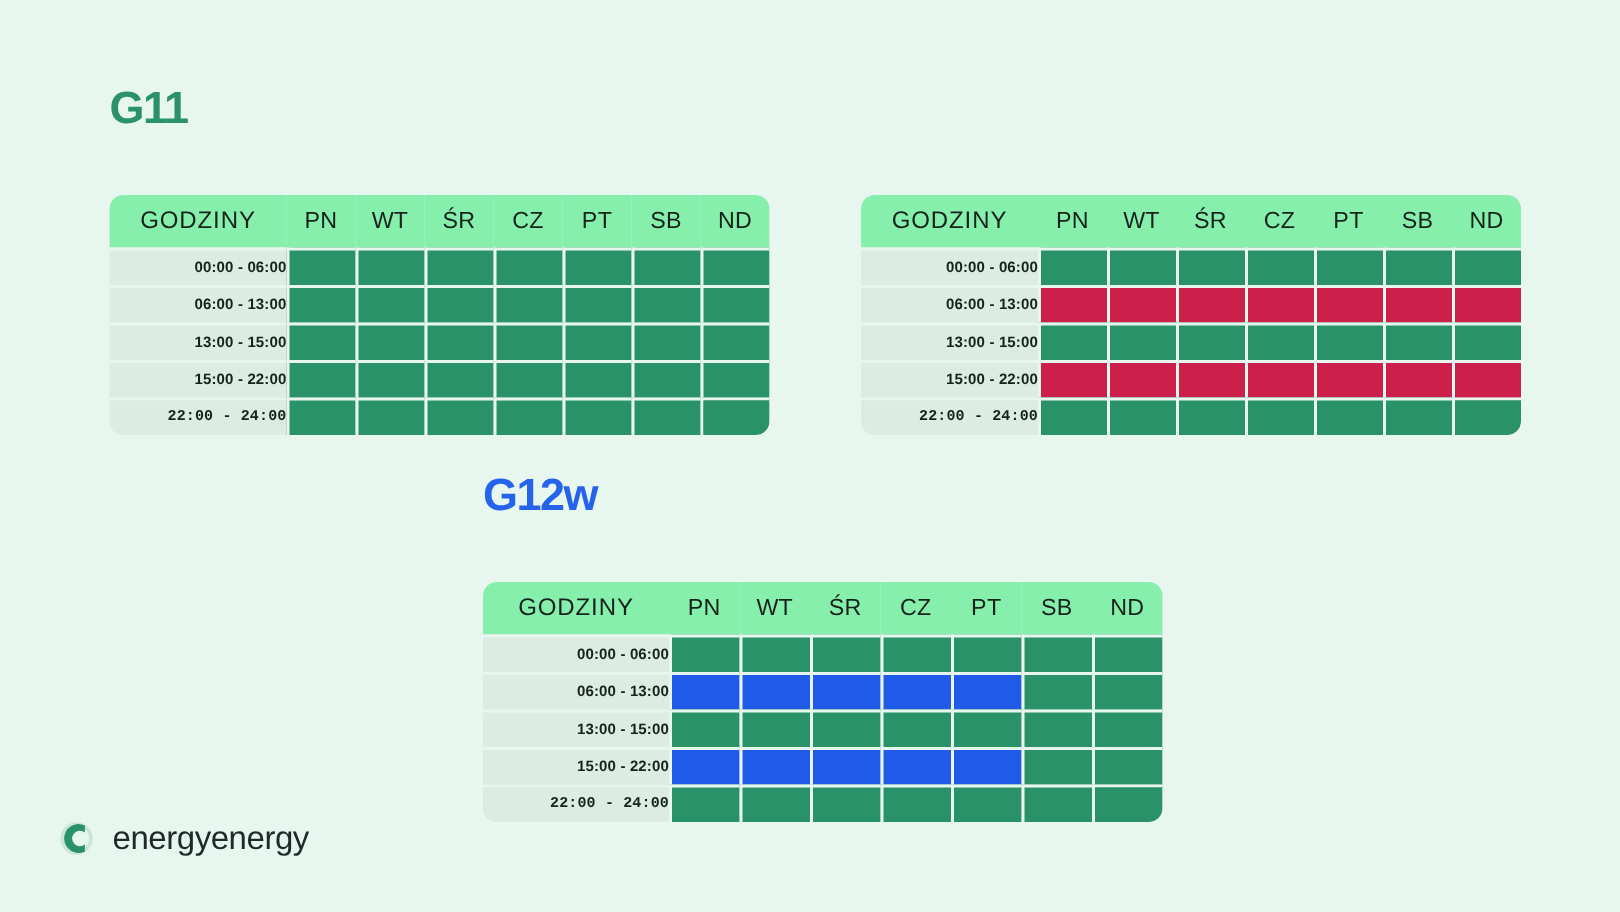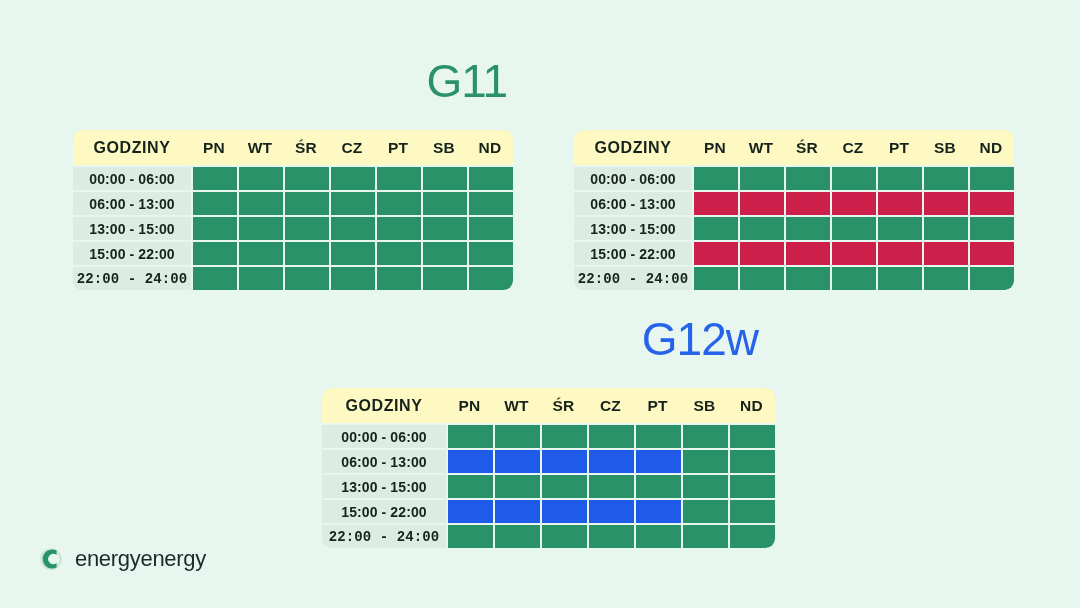--- a/index.html
+++ b/index.html
@@ -13,26 +13,26 @@
   }
 
   #stage {
     position:relative;
     width:1080px; height:608px;
   }
 
   
   .chart-title {
     position:absolute;
-    font-weight:normal;
-    font-size:46px;
+    font-weight:bold;
+    font-size:30px;
     letter-spacing:-1px;
     line-height:1;
     white-space:nowrap;
-    text-align:right;
+    text-align:left;
   }
 
   
   .tariff-card {
     position:absolute;
   }
   .tariff-table {
     border-collapse:separate;
     border-spacing:0;
     background:#dcece3;
@@ -40,45 +40,45 @@
     overflow:hidden;
   }
 
   .tariff-table th, .tariff-table td {
     padding:0;
     margin:0;
   }
 
   
   .col-head {
-    background:#fef9c3;
+    background:#86efac;
     color:#15231c;
-    font-weight:bold;
+    font-weight:normal;
     font-size:15.5px;
     letter-spacing:0.2px;
     height:35px;
     text-align:center;
     white-space:nowrap;
   }
   .col-head.hours-head {
     font-size:16px;
     letter-spacing:0.6px;
     padding:0 11px;
     text-align:center;
   }
 
   
   .hour-cell {
     background:#dcece3;
     color:#15231c;
     font-weight:bold;
-    font-size:14px;
+    font-size:10px;
     letter-spacing:0.1px;
     height:25px;
-    text-align:center;
+    text-align:right;
     white-space:nowrap;
     padding:0 12px;
     border-top:2px solid #e8f6f0;
   }
 
   
   .v {
     height:25px;
     border-top:2px solid #e8f6f0;
     border-left:2px solid #e8f6f0;

